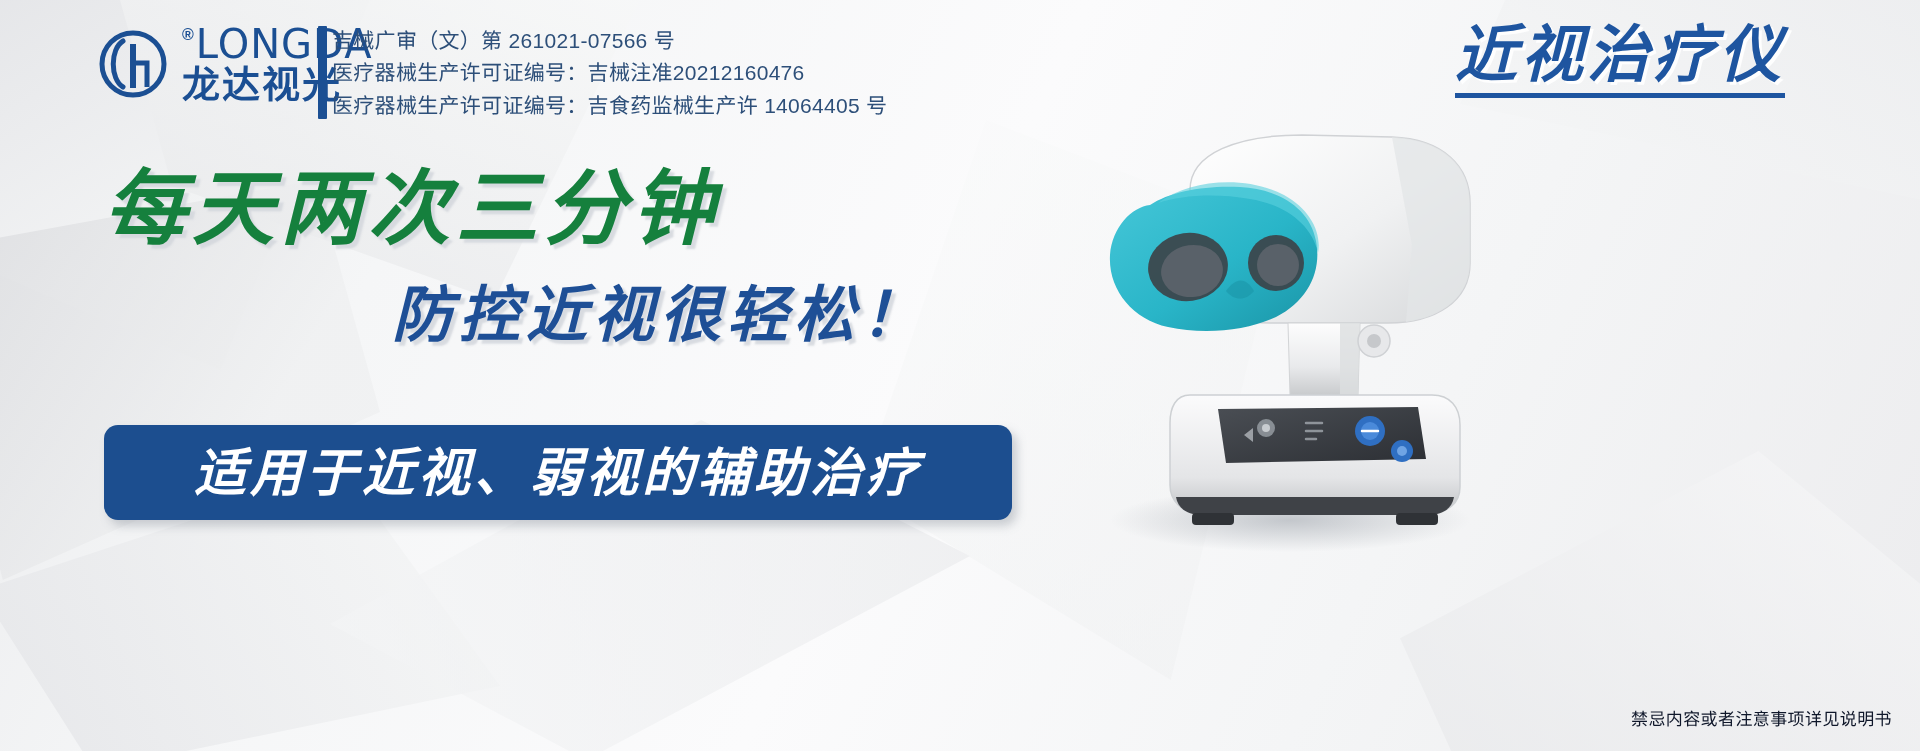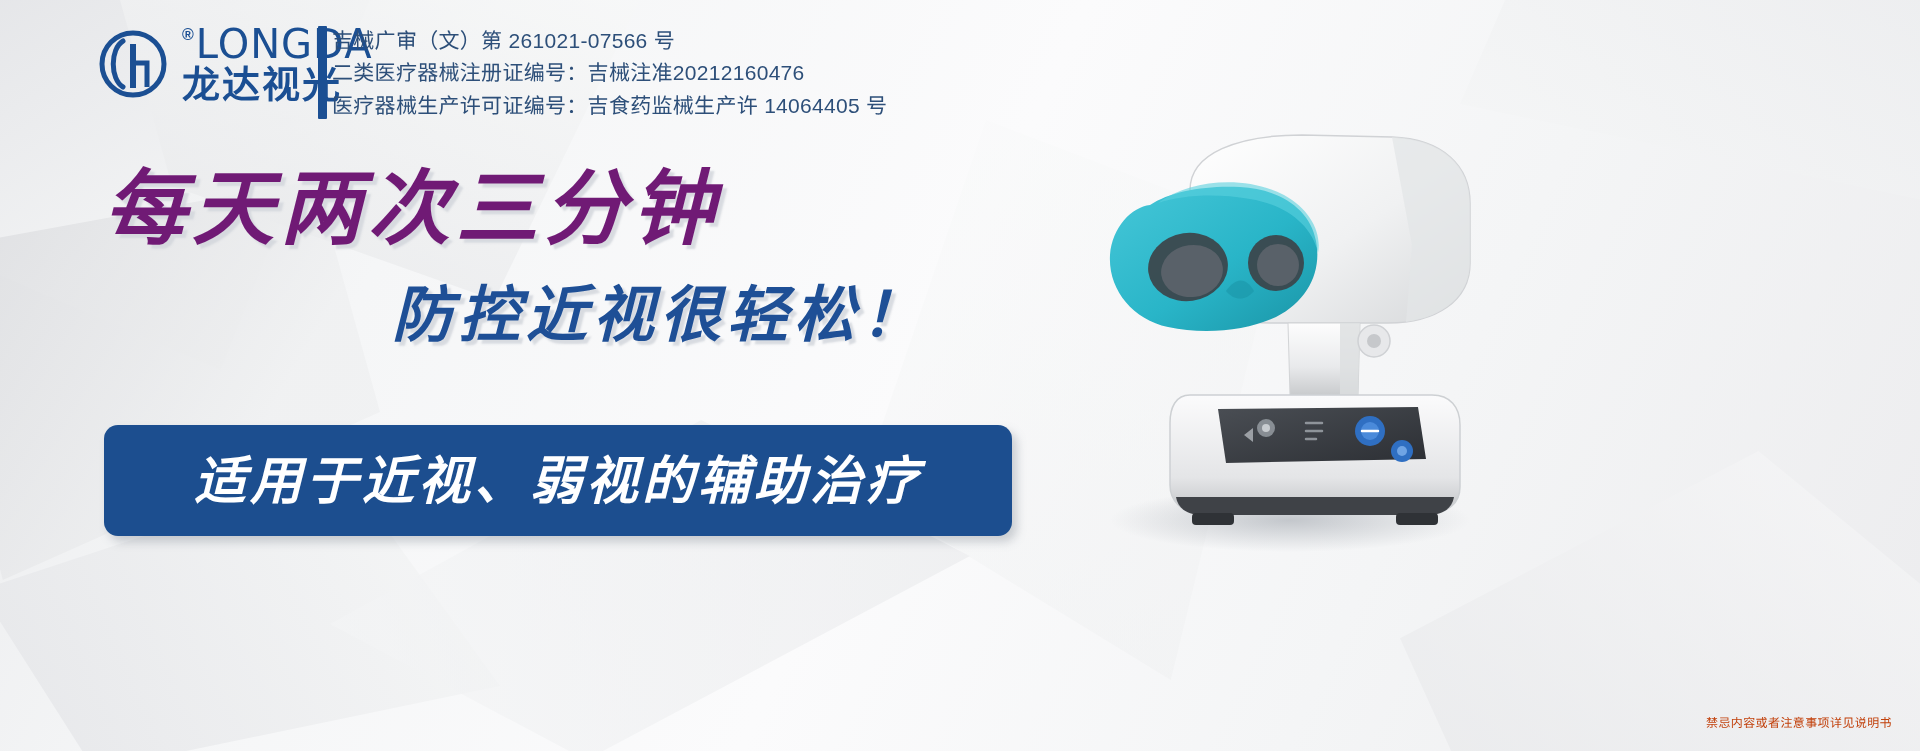--- a/index.html
+++ b/index.html
@@ -165,21 +165,21 @@
     width: 100%;
   }
 
   
   .headline-1 {
     position: absolute;
     left: 104px; top: 168px;
     font-size: 82px;
     font-weight: bold;
     font-style: italic;
-    color: #701a75;
+    color: #15803d;
     letter-spacing: 6px;
     line-height: 1;
     white-space: nowrap;
     text-shadow: 4px 4px 2px rgba(210,214,220,.85);
   }
   .headline-2 {
     position: absolute;
     left: 392px; top: 285px;
     font-size: 61px;
     font-weight: bold;
@@ -188,21 +188,21 @@
     letter-spacing: 6px;
     line-height: 1;
     white-space: nowrap;
     text-shadow: 4px 4px 2px rgba(210,214,220,.85);
   }
 
   
   .cta-box {
     position: absolute;
     left: 104px; top: 425px;
-    width: 908px; height: 111px;
+    width: 908px; height: 95px;
     background: #1c4e8f;
     border-radius: 14px;
     box-shadow: 5px 6px 10px rgba(120,128,140,.35);
     display: flex;
     align-items: center;
     justify-content: center;
   }
   .cta-text {
     font-size: 52px;
     font-weight: bold;
@@ -221,22 +221,22 @@
   }
   .device svg { display: block; }
 
   
   .disclaimer {
     position: absolute;
     right: 28px; bottom: 18px;
     text-align: right;
   }
   .disclaimer-line {
-    font-size: 12px;
-    color: #c2410c;
+    font-size: 17px;
+    color: #0f172a;
     line-height: 1.55;
     letter-spacing: .4px;
     white-space: nowrap;
   }
 </style>
 </head>
 <body>
 
 <div class="banner">
 
@@ -265,25 +265,29 @@
         <span class="logo-latin">LONGDA</span>
       </div>
       <div class="logo-cn">龙达视光</div>
     </div>
   </div>
 
   <div class="reg-block">
     <div class="reg-bar"></div>
     <div class="reg-lines">
       <div class="reg-line">吉械广审（文）第 261021-07566 号</div>
-      <div class="reg-line">二类医疗器械注册证编号：吉械注准20212160476</div>
+      <div class="reg-line">医疗器械生产许可证编号：吉械注准20212160476</div>
       <div class="reg-line">医疗器械生产许可证编号：吉食药监械生产许 14064405 号</div>
     </div>
   </div>
 
+  <div class="product-title">
+    <div class="product-title-text">近视治疗仪</div>
+    <div class="product-title-rule"></div>
+  </div>
 
   <div class="headline-1">每天两次三分钟</div>
   <div class="headline-2">防控近视很轻松！</div>
 
   <div class="cta-box">
     <div class="cta-text">适用于近视、弱视的辅助治疗</div>
   </div>
 
   <div class="device">
     <svg width="520" height="470" viewBox="0 0 520 470" aria-hidden="true">

